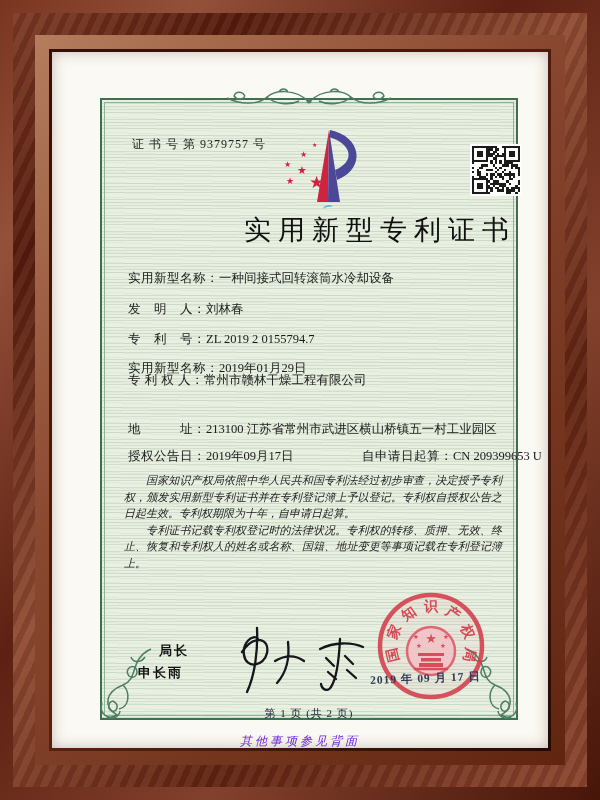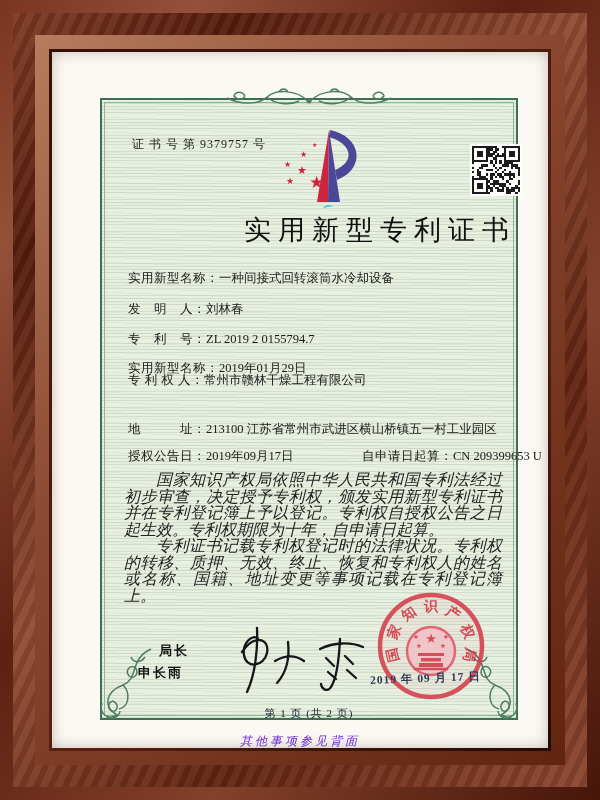--- a/index.html
+++ b/index.html
@@ -40,21 +40,21 @@
   .cert-no { left:30px; top:36px; font-size:12px; letter-spacing:1px; color:#222; }
 
   .title { left:0; right:0; top:112px; text-align:right; font-size:27px; font-weight:normal;
     letter-spacing:7px; color:#101010; text-indent:7px; }
 
   .field-row { left:26px; font-size:12.5px; color:#1a1a1a; white-space:nowrap; }
   .field-row .lbl { letter-spacing:0.5px;font-family:Liberation Serif, serif; }
 
   .grant-no { left:234px; }
 
-  .paras { left:22px; top:372px; width:378px; font-size:16px; line-height:16.5px;
+  .paras { left:22px; top:372px; width:378px; font-size:11px; line-height:16.5px;
     color:#222; text-align:justify; font-style:italic; }
   .paras p { text-indent:2em; }
 
   .signer { left:36px; font-size:13px; font-weight:bold; color:#111;
     font-family:"Liberation Sans","DejaVu Sans",sans-serif; letter-spacing:2px; }
 
   .page-footer { left:0; right:0; top:606px; text-align:center; font-size:11px;
     color:#223; letter-spacing:1px; }
 
   .back-note { position:absolute; left:0; right:0; top:681px; text-align:center;

